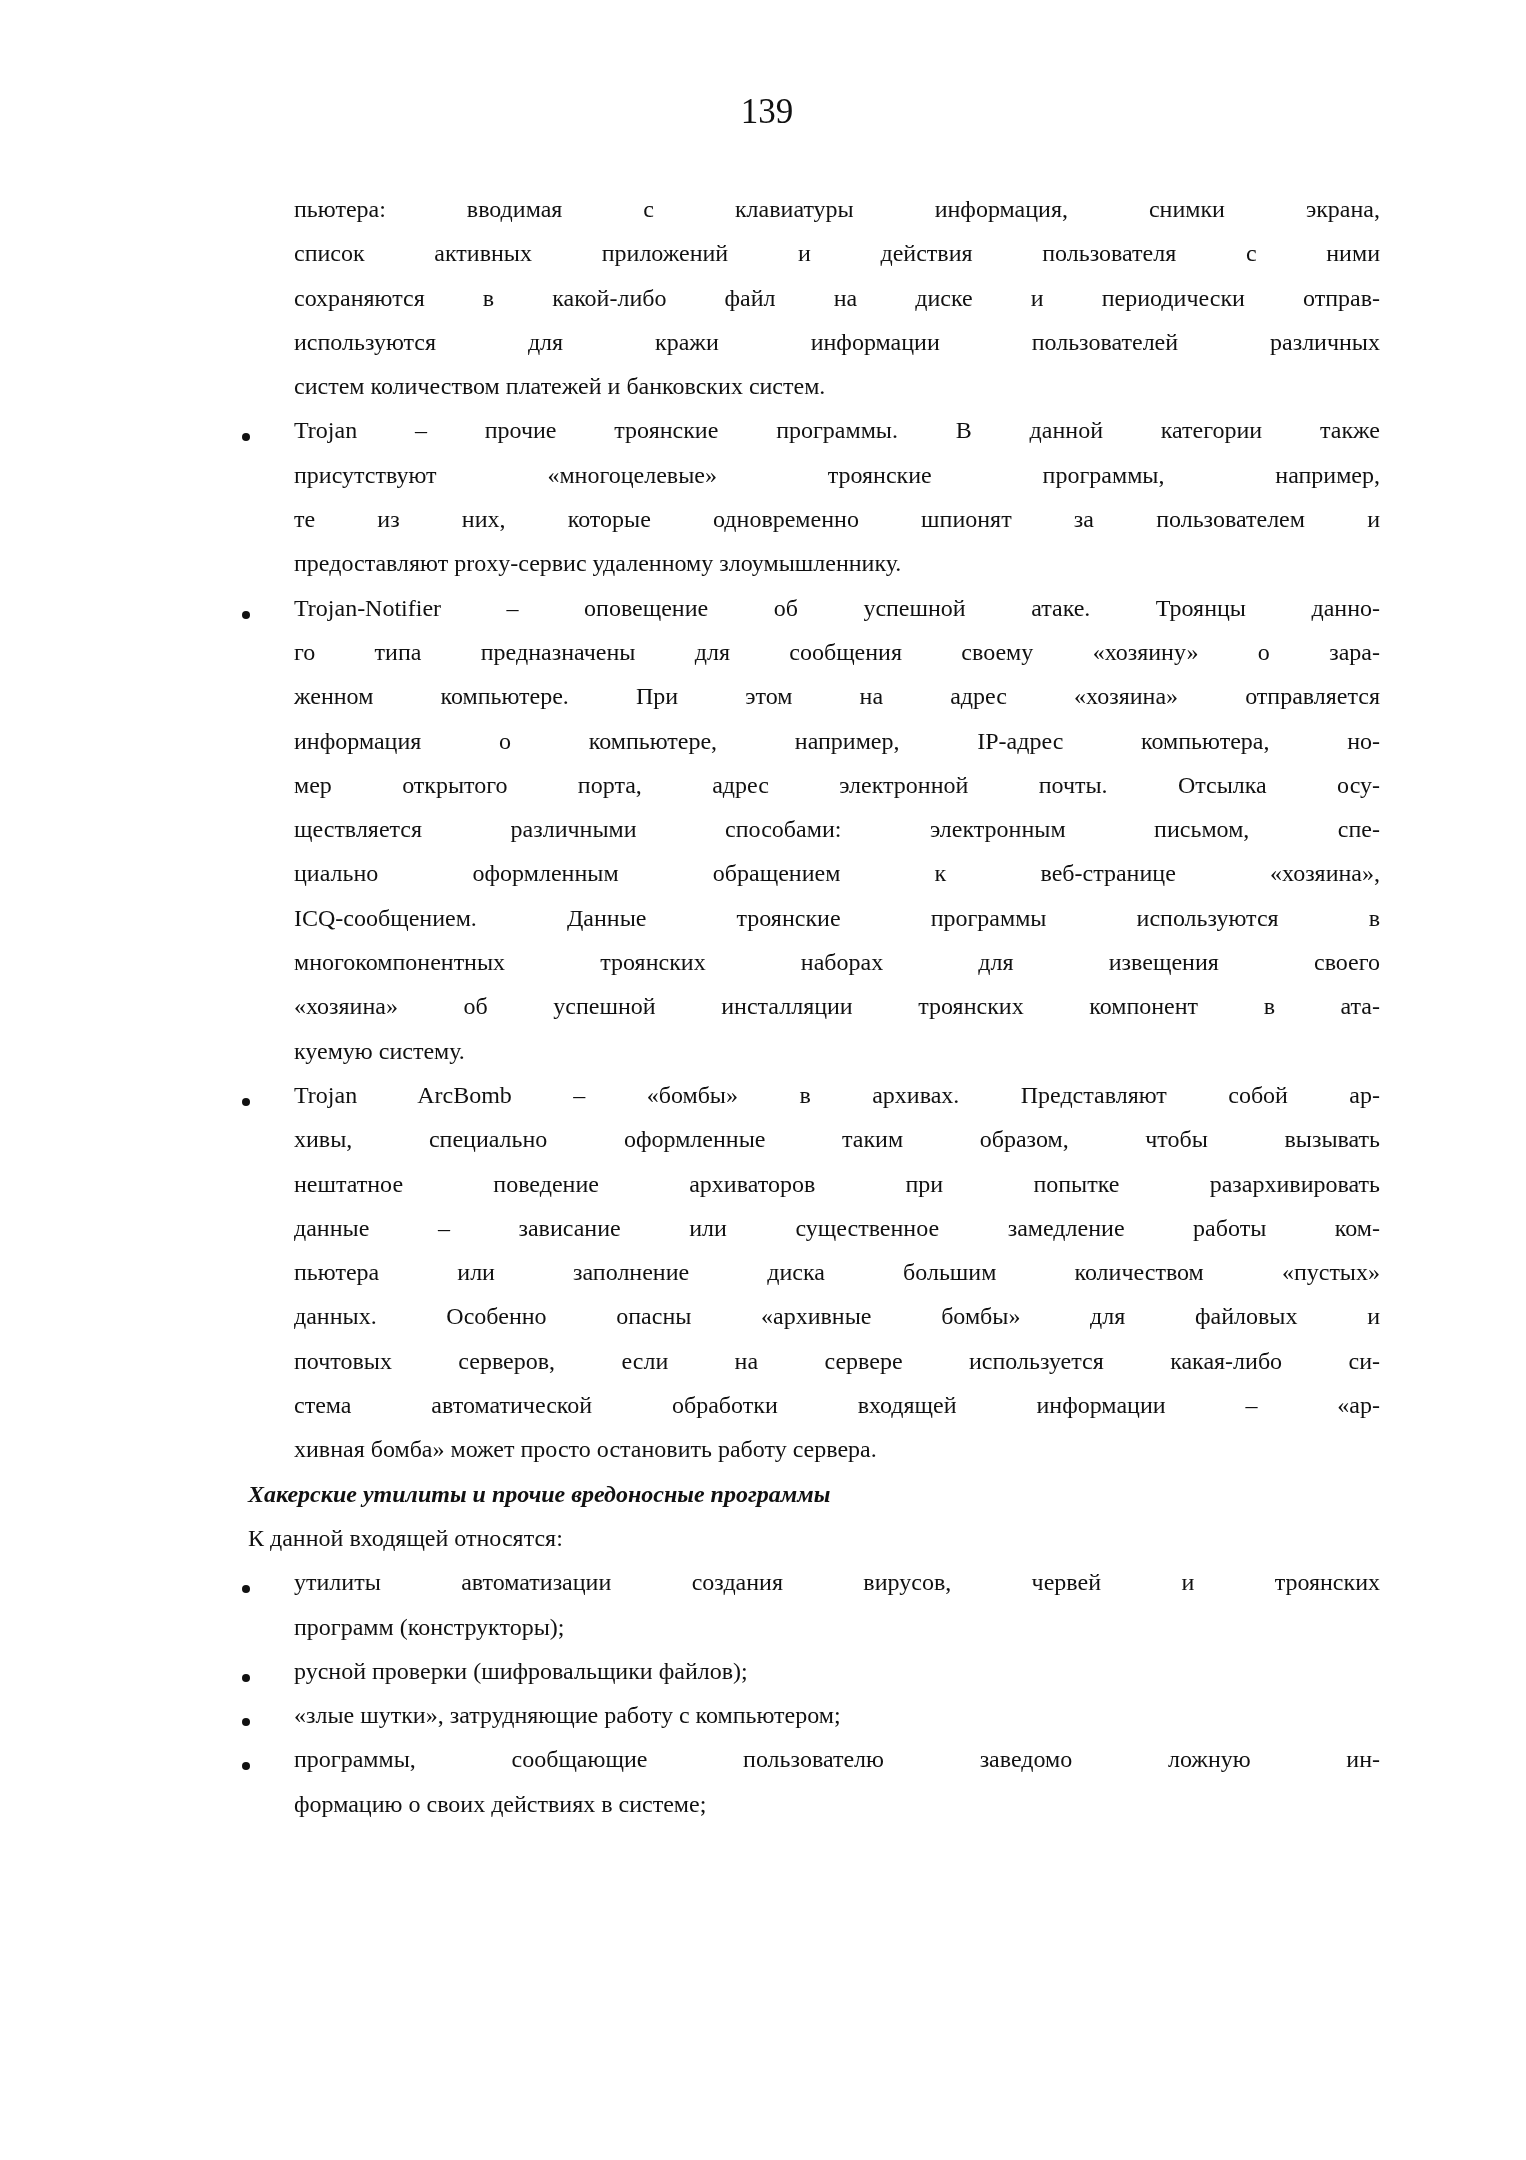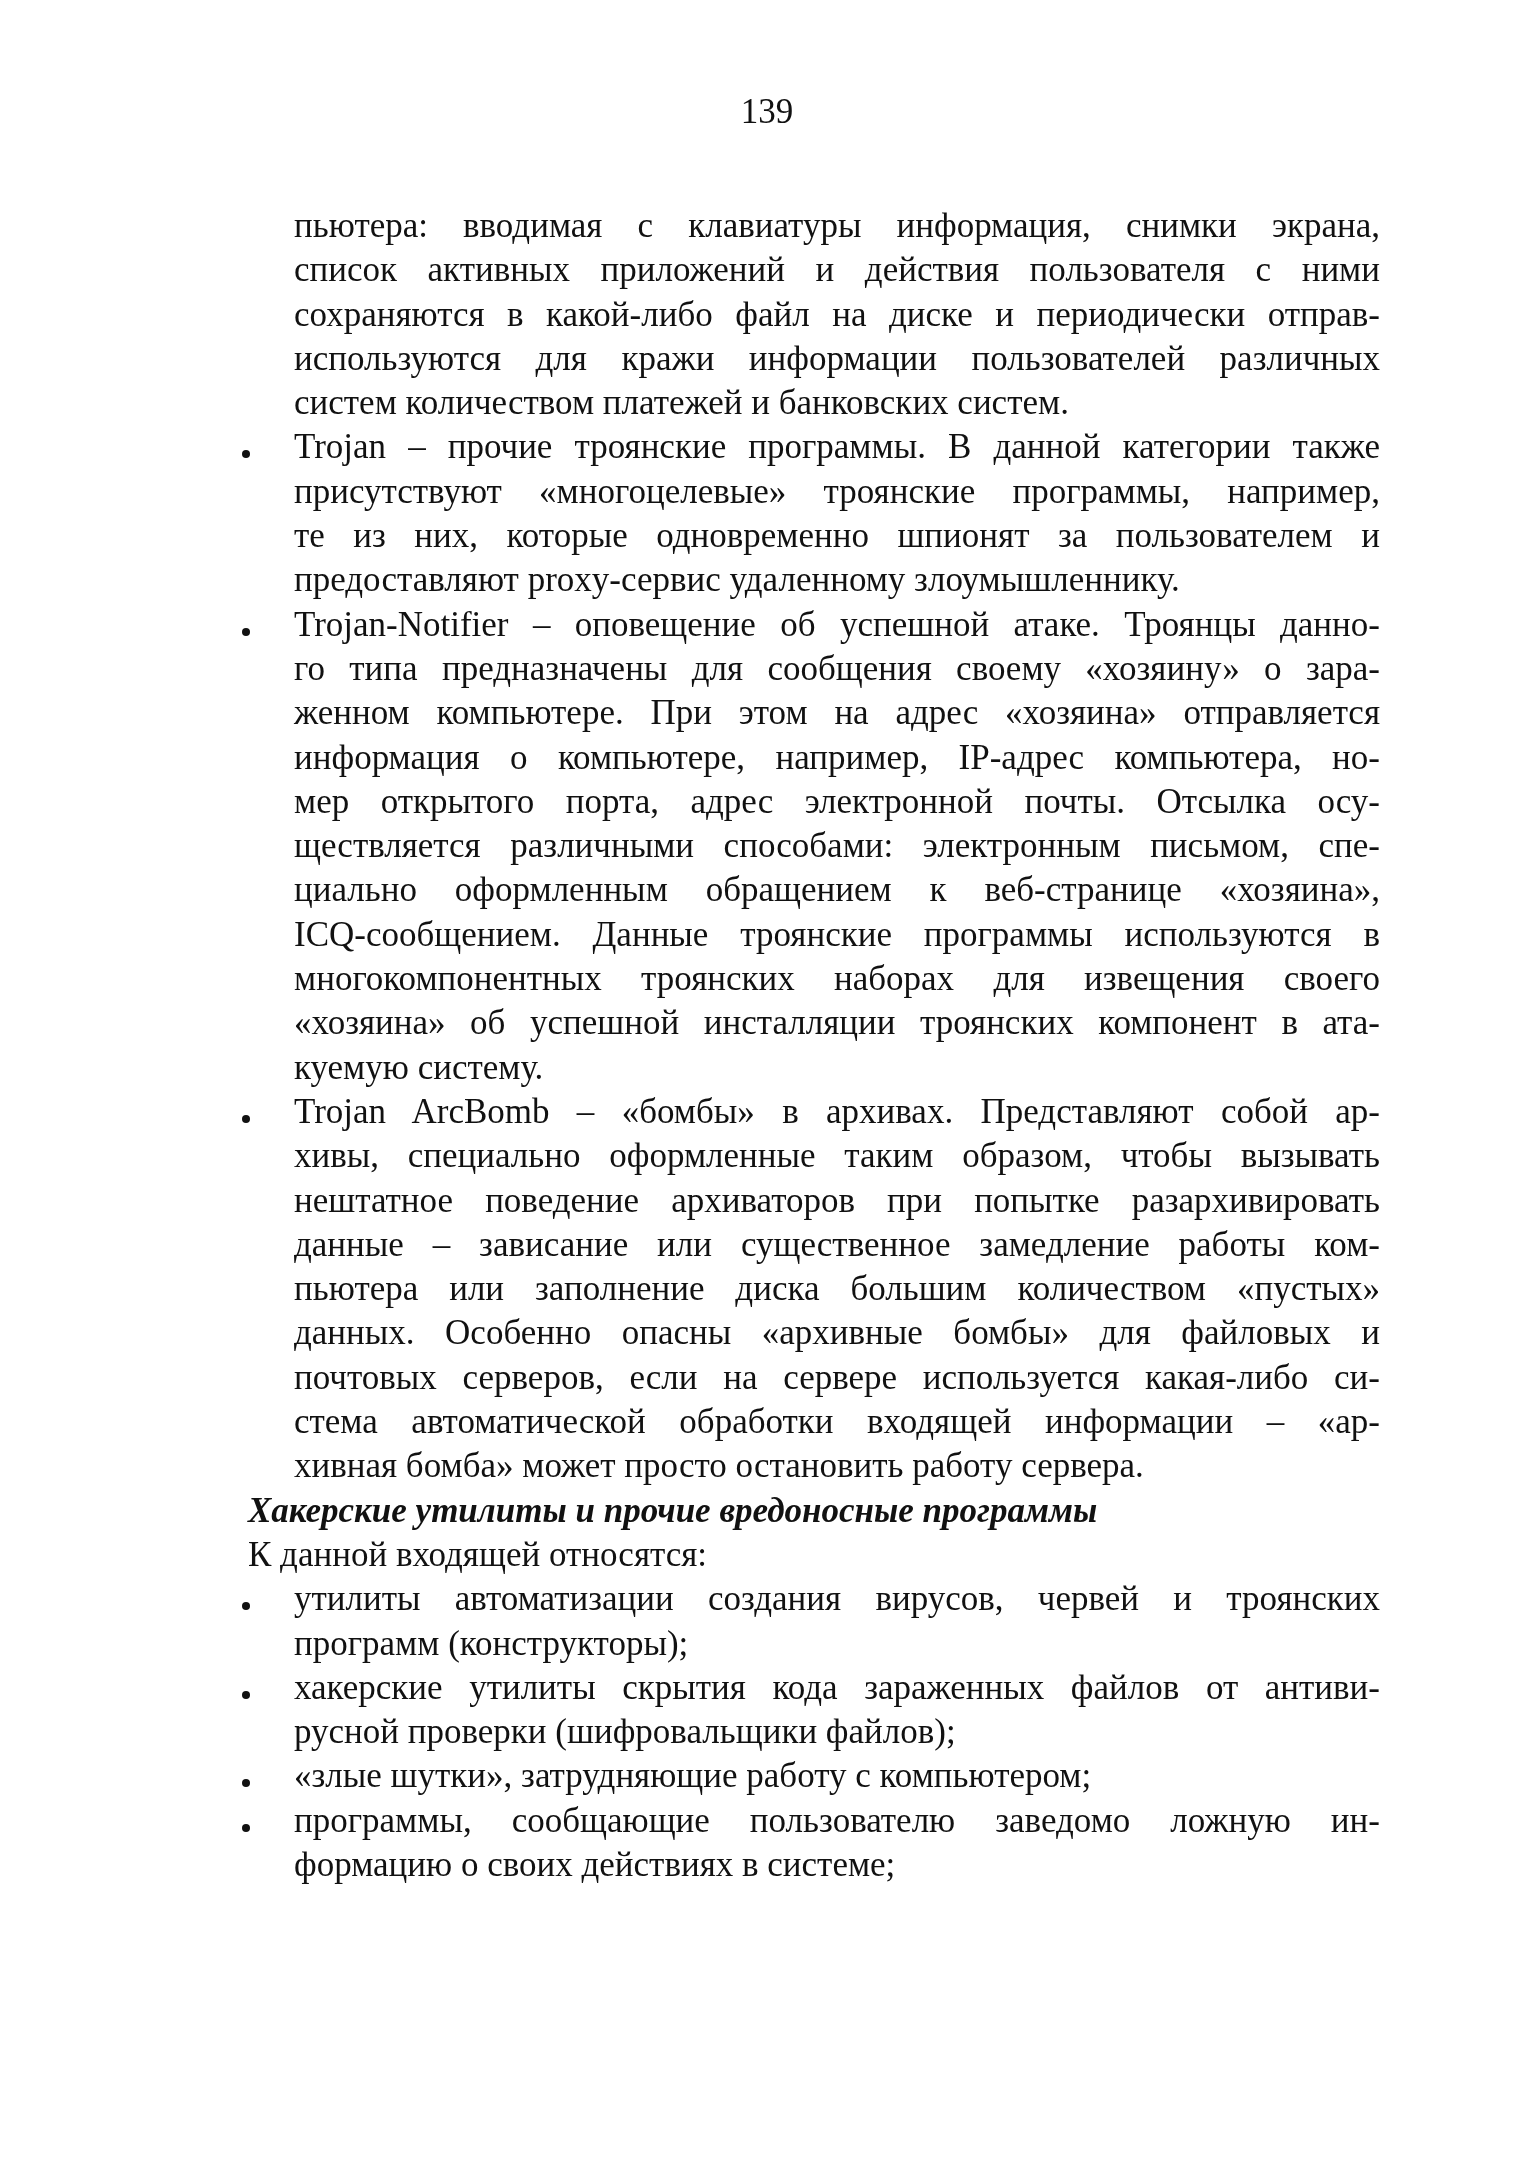--- a/index.html
+++ b/index.html
@@ -25,23 +25,23 @@
       line-height: 40px;
       padding-left: 0;
     }
     .page-number span {
       display: inline-block;
       margin-left: 8px;
     }
     .content {
       position: absolute;
       left: 236px;
-      top: 204px;
+      top: 187px;
       width: 1144px;
-      font-size: 35px;
+      font-size: 24px;
     }
     .block {
       position: relative;
     }
     .line {
       display: block;
       height: 44.3px;
       line-height: 44.3px;
       white-space: nowrap;
       overflow: visible;
@@ -146,21 +146,20 @@
 
   <div class="block indent">
     <span class="bullet"></span>
     <span class="line just">утилиты автоматизации создания вирусов, червей и троянских</span>
     <span class="line">программ (конструкторы);</span>
   </div>
 
 
   <div class="block indent">
     <span class="bullet"></span>
-    <span class="line just">хакерские утилиты скрытия кода зараженных файлов от антиви-</span>
     <span class="line">русной проверки (шифровальщики файлов);</span>
   </div>
 
   <div class="block indent">
     <span class="bullet"></span>
     <span class="line">«злые шутки», затрудняющие работу с компьютером;</span>
   </div>
 
   <div class="block indent">
     <span class="bullet"></span>

